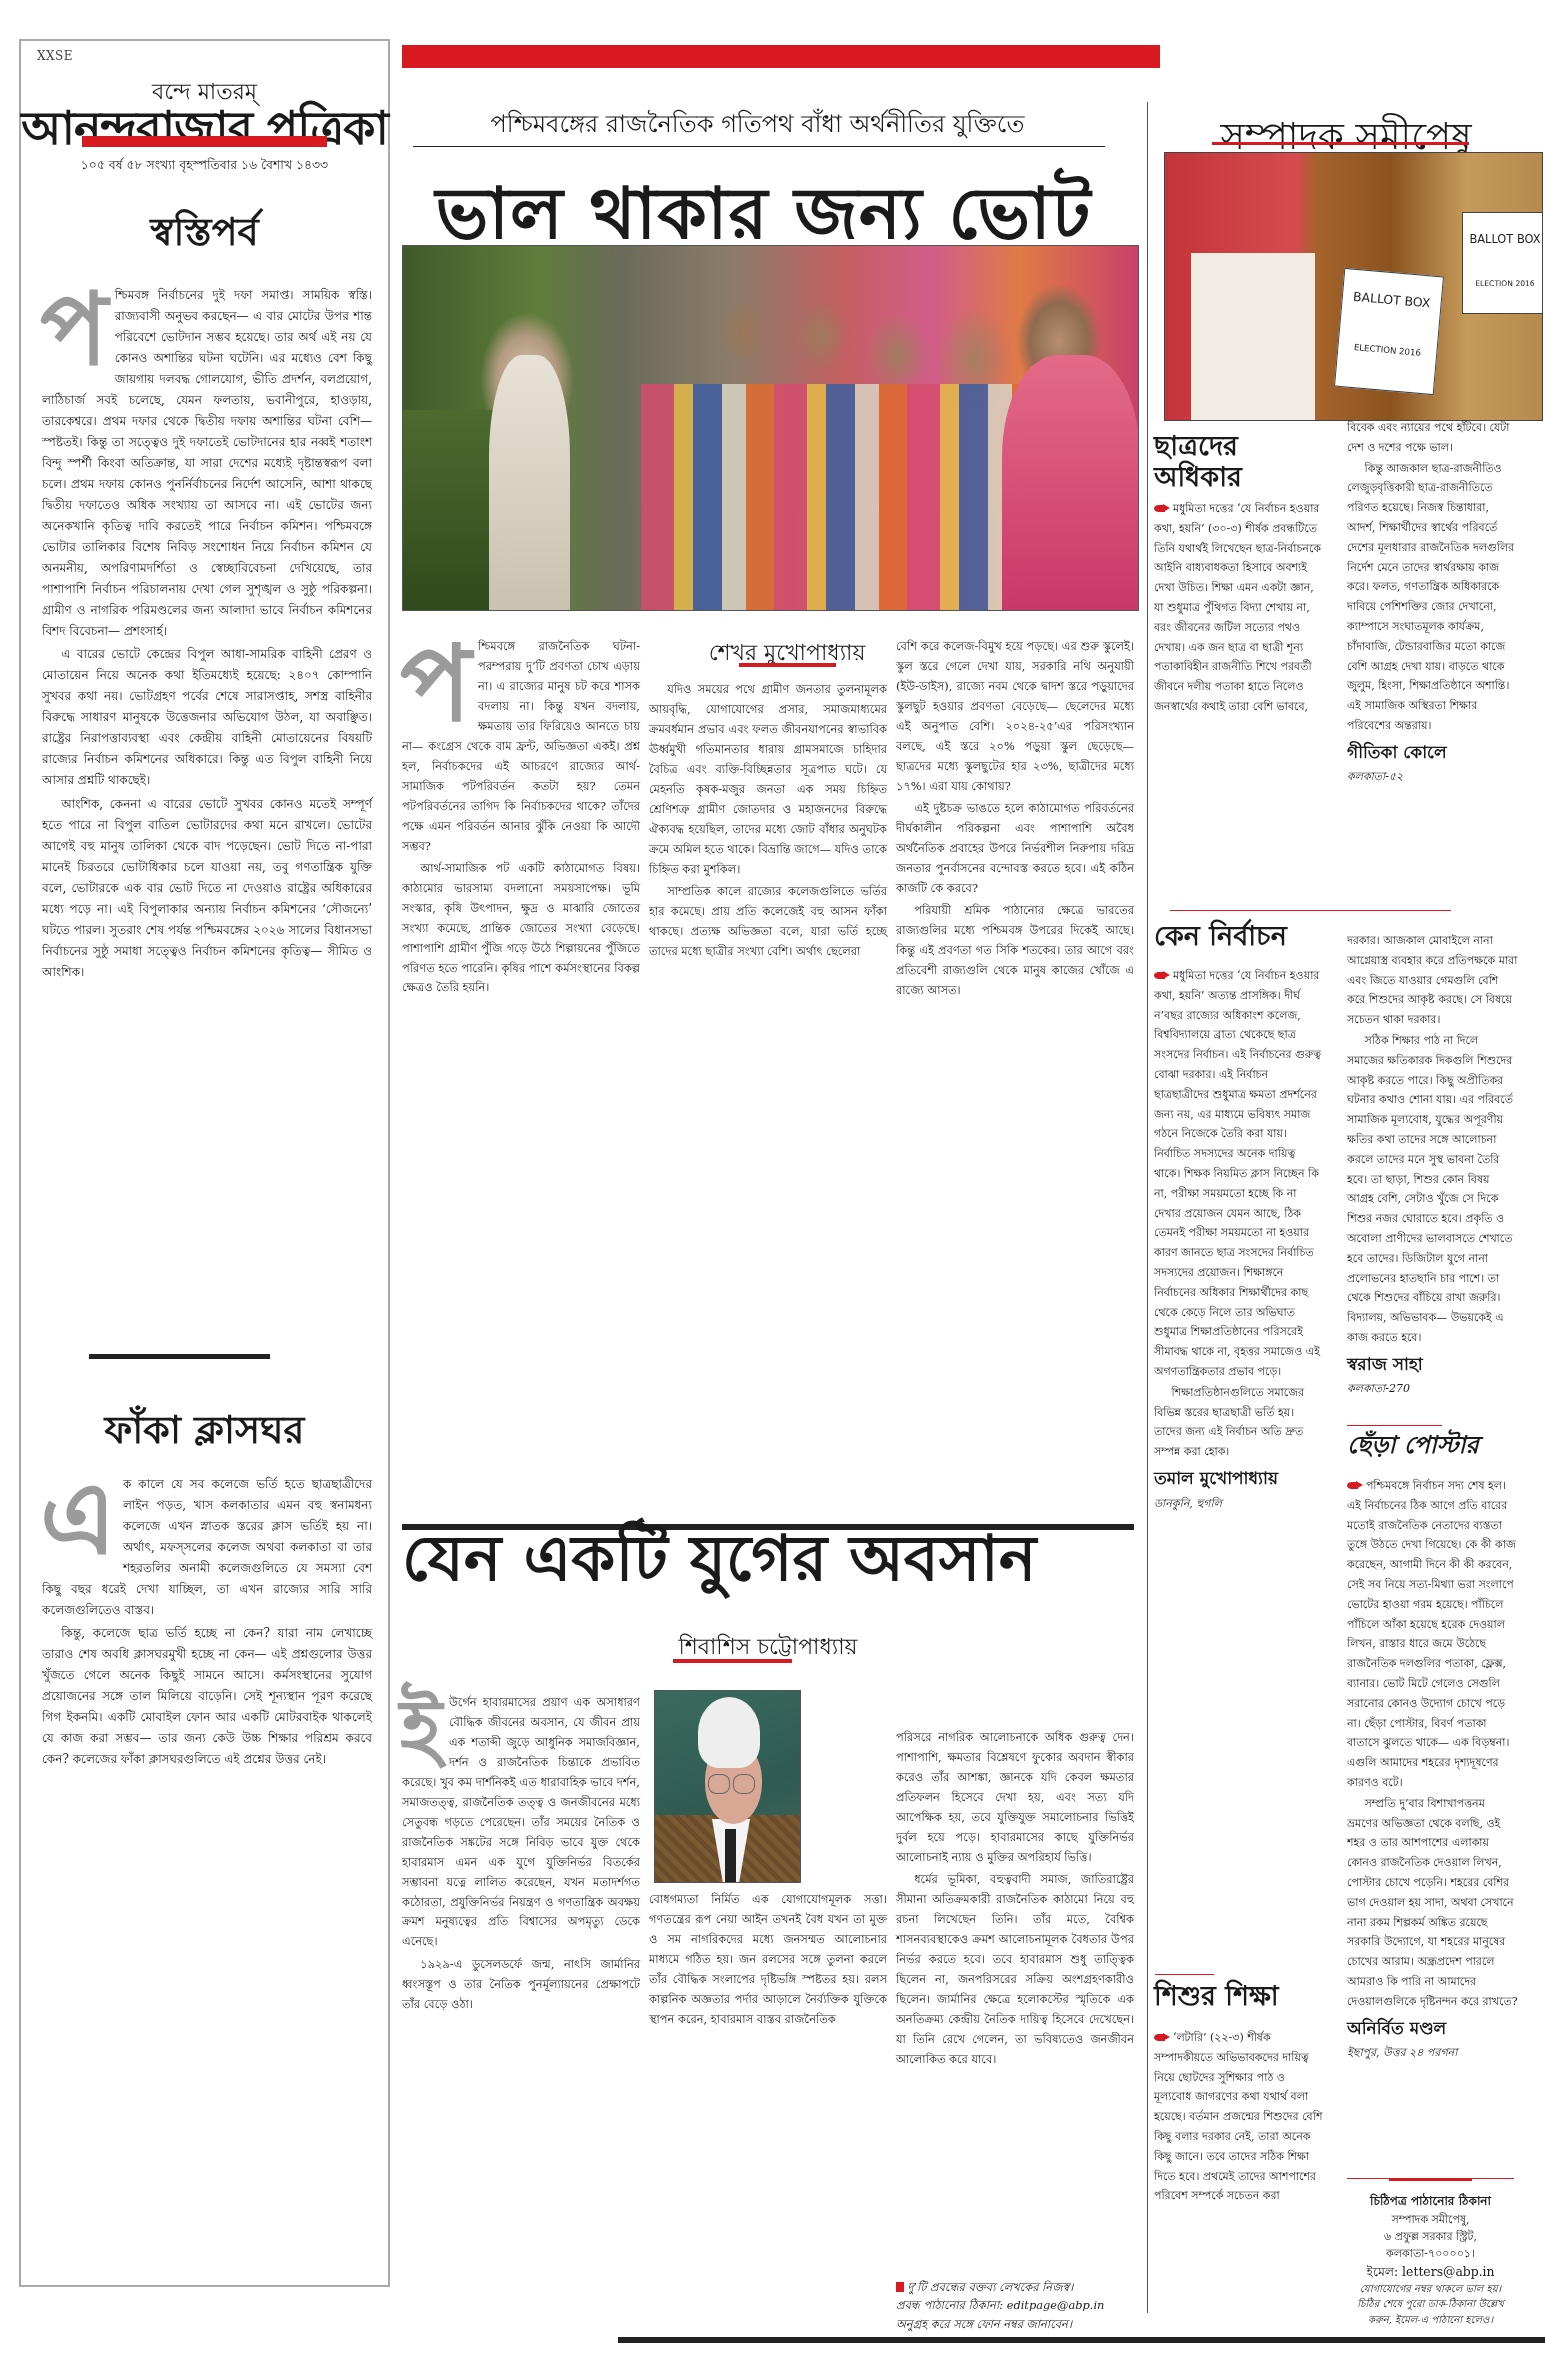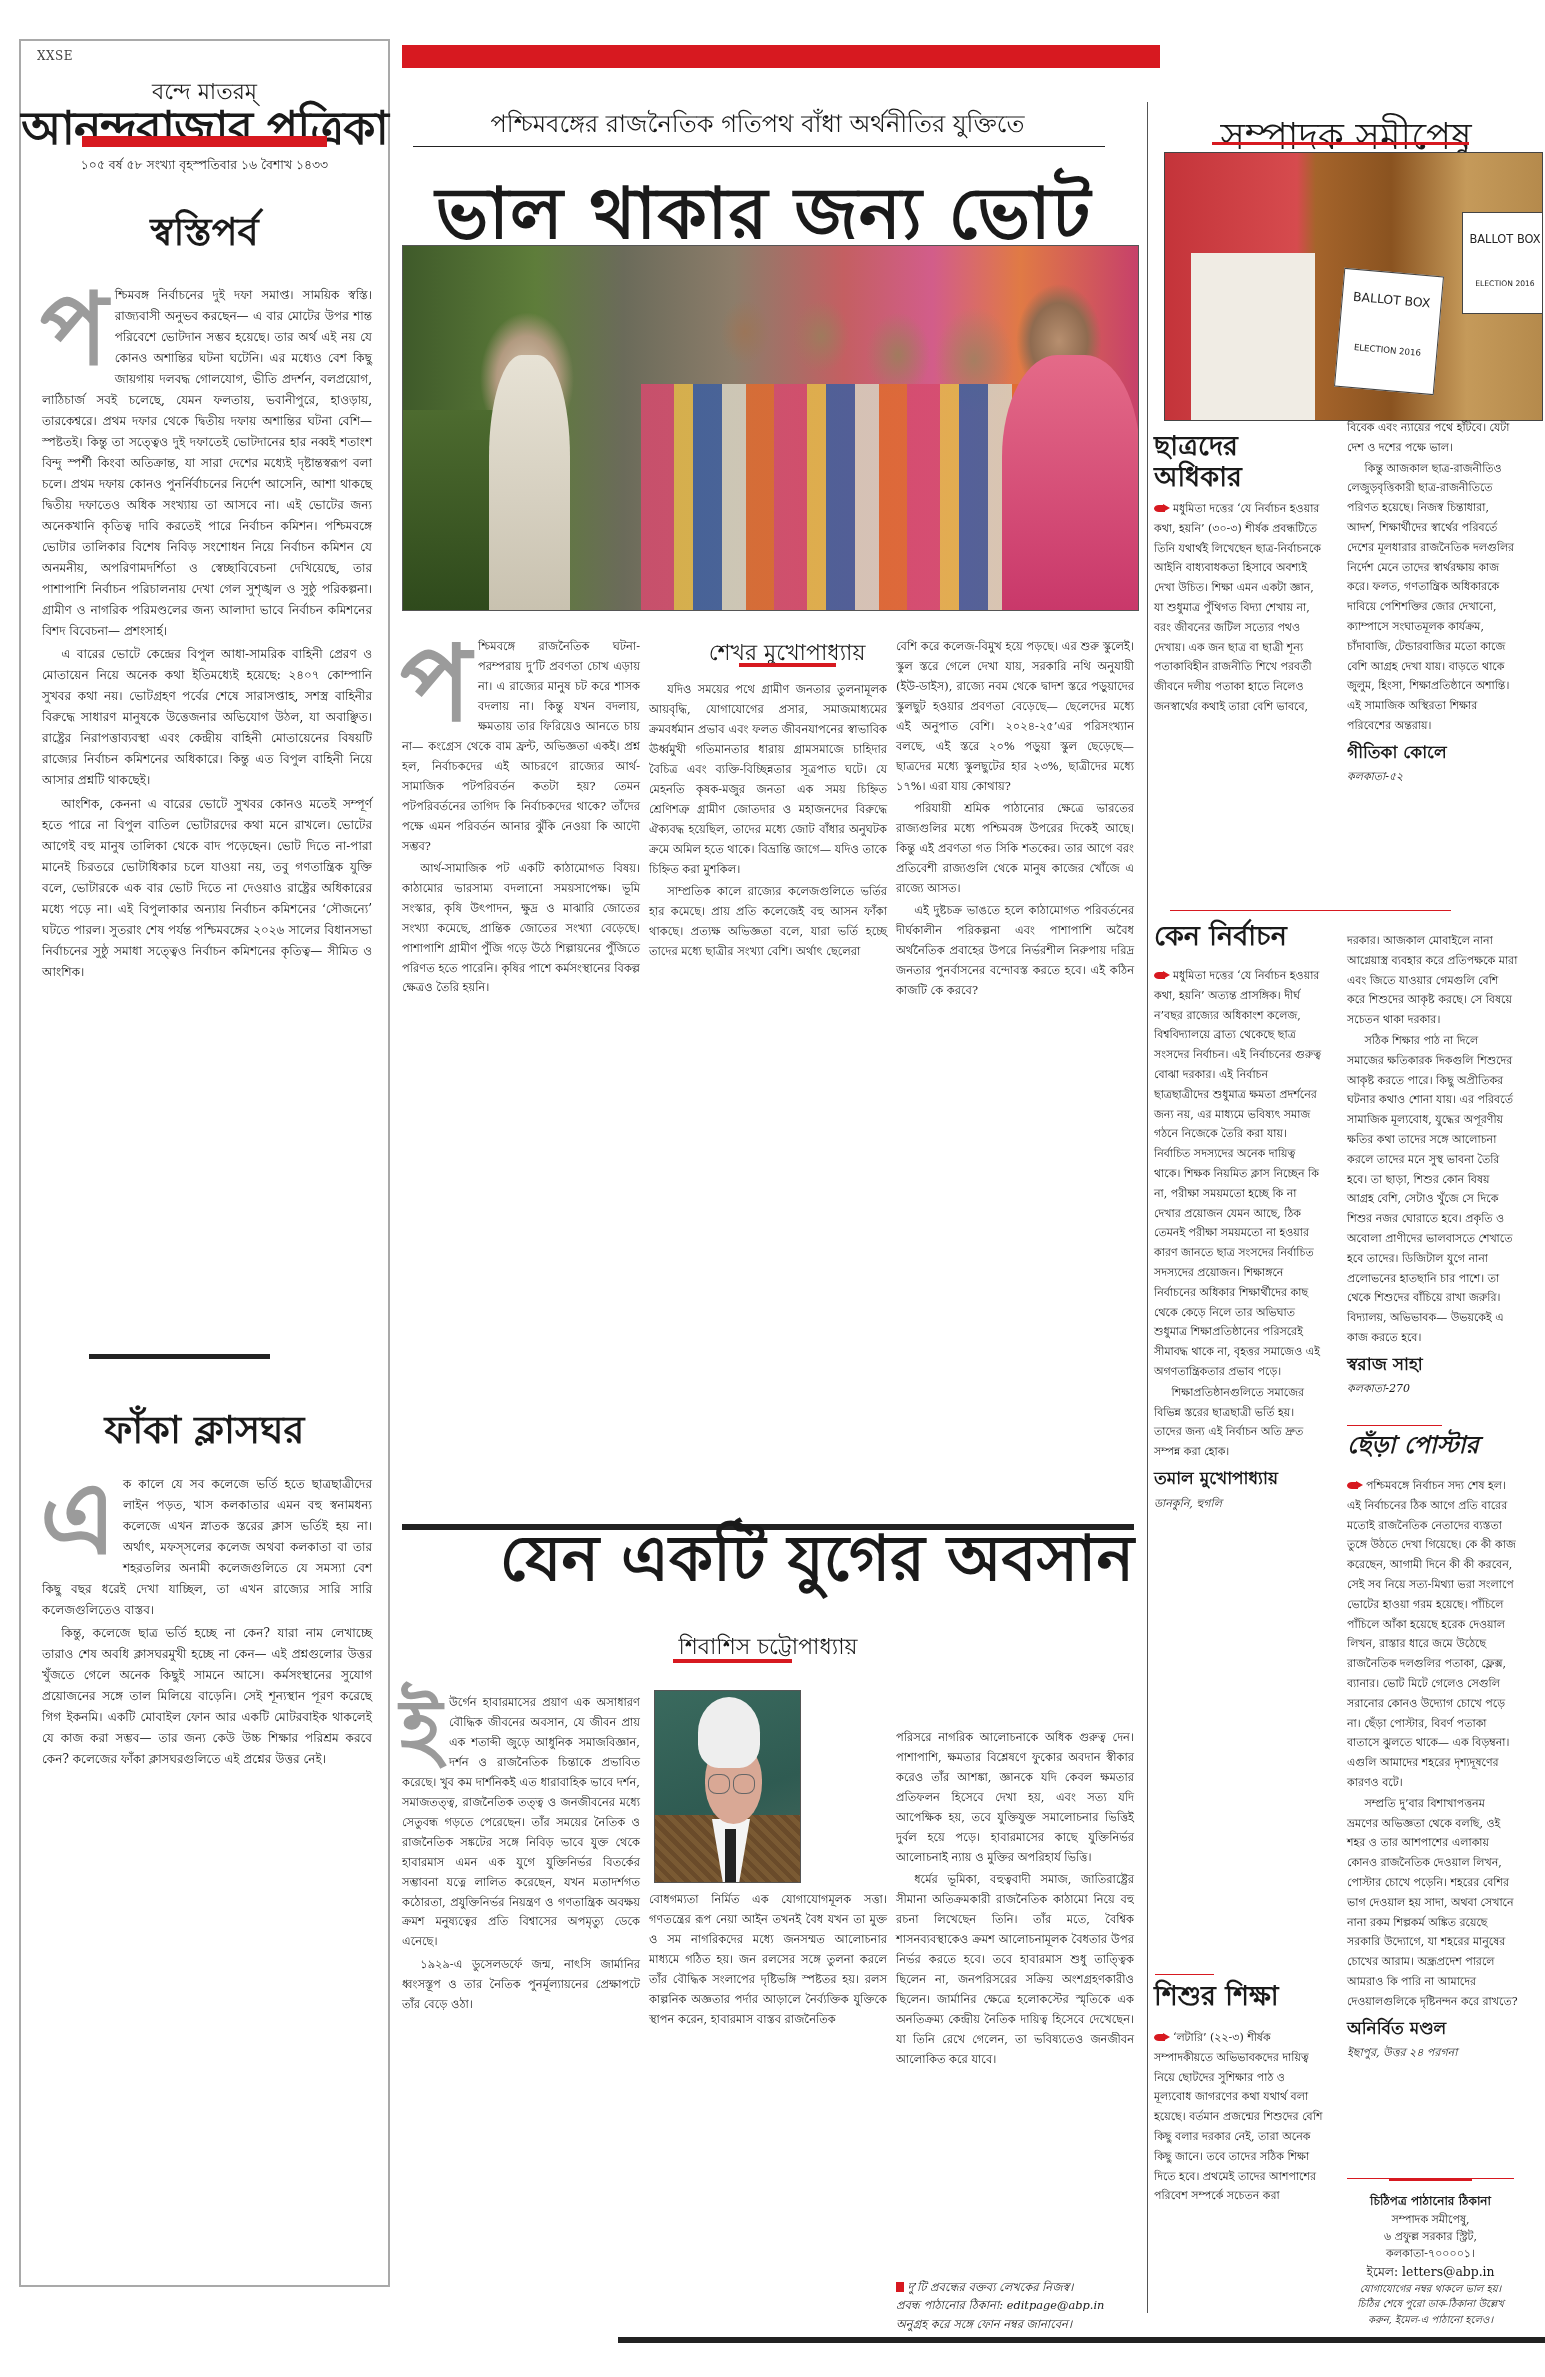--- a/index.html
+++ b/index.html
@@ -42,21 +42,21 @@
       linear-gradient(90deg, #3f5a2a 0%, #5e7d3a 18%, #6b6b5a 30%, #8c7d6a 45%, #c45f62 60%, #d25d8a 72%, #e07a45 84%, #c7416a 100%);
   }
   .photo-stripe { position: absolute; bottom: 0; height: 55%; }
   #byline-1 { left: 687px; width: 200px; top: 635px; text-align: center; font-size: 22px; }
   #byline-1-rule { left: 739px; top: 663px; width: 97px; height: 4.3px; background: #d71920; }
   #lead-col-a { left: 402px; top: 637px; width: 238px; font-size: 11.4px; }
   #lead-col-b { left: 649px; top: 680px; width: 238px; font-size: 11.4px; }
   #lead-col-c { left: 896px; top: 637px; width: 238px; font-size: 11.4px; }
   #lead-col-a .dropcap { font-size: 105px; }
   #center-divider { left: 402px; top: 1524px; width: 732px; height: 5.7px; background: #222; }
-  #headline-2 { left: 402px; width: 732px; top: 1510px; text-align: right; font-size: 63px; font-weight: bold; }
+  #headline-2 { left: 402px; width: 732px; top: 1510px; text-align: left; font-size: 63px; font-weight: bold; }
   #byline-2 { left: 649px; width: 238px; top: 1629px; text-align: center; font-size: 22px; }
   #byline-2-rule { left: 656px; top: 1659px; width: 116px; height: 3.8px; background: #d71920; }
   #photo-2 { left: 654px; top: 1690px; width: 147px; height: 193px; border: 1px solid #555; overflow: hidden;
     background: linear-gradient(160deg, #3a6a5e 0%, #2f5b52 55%, #46685c 100%); }
   #photo-2 .hair { position: absolute; left: 43px; top: 5.7px; width: 62px; height: 71px; border-radius: 60% 60% 40% 40%; background: #eeeeee; }
   #photo-2 .face { position: absolute; left: 50px; top: 52px; width: 57px; height: 81px; border-radius: 45% 45% 50% 50%; background: #d9a895; }
   #photo-2 .glass1, #photo-2 .glass2 { position: absolute; top: 83px; width: 22px; height: 20px; border: 1.4px solid #666; border-radius: 40%; }
   #photo-2 .glass1 { left: 53px; } #photo-2 .glass2 { left: 78px; }
   #photo-2 .jacket { position: absolute; left: 0; top: 124px; width: 147px; height: 71px; background: repeating-linear-gradient(45deg, #7a5a33 0 4.8px, #6a4b2a 4.8px 9.5px); }
   #photo-2 .shirt { position: absolute; left: 57px; top: 128px; width: 38px; height: 67px; background: #f4f4f4; clip-path: polygon(0 0, 100% 0, 70% 100%, 30% 100%); }
@@ -152,22 +152,22 @@
   <p>আর্থ-সামাজিক পট একটি কাঠামোগত বিষয়। কাঠামোর ভারসাম্য বদলানো সময়সাপেক্ষ। ভূমি সংস্কার, কৃষি উৎপাদন, ক্ষুদ্র ও মাঝারি জোতের সংখ্যা কমেছে, প্রান্তিক জোতের সংখ্যা বেড়েছে। পাশাপাশি গ্রামীণ পুঁজি গড়ে উঠে শিল্পায়নের পুঁজিতে পরিণত হতে পারেনি। কৃষির পাশে কর্মসংস্থানের বিকল্প ক্ষেত্রও তৈরি হয়নি।</p>
 </div>
 <div id="byline-1" class="abs">শেখর মুখোপাধ্যায়</div>
 <div id="byline-1-rule" class="abs"></div>
 <div id="lead-col-b" class="abs para">
   <p>যদিও সময়ের পথে গ্রামীণ জনতার তুলনামূলক আয়বৃদ্ধি, যোগাযোগের প্রসার, সমাজমাধ্যমের ক্রমবর্ধমান প্রভাব এবং ফলত জীবনযাপনের স্বাভাবিক ঊর্ধ্বমুখী গতিমানতার ধারায় গ্রামসমাজে চাহিদার বৈচিত্র এবং ব্যক্তি-বিচ্ছিন্নতার সূত্রপাত ঘটে। যে মেহনতি কৃষক-মজুর জনতা এক সময় চিহ্নিত শ্রেণিশত্রু গ্রামীণ জোতদার ও মহাজনদের বিরুদ্ধে ঐক্যবদ্ধ হয়েছিল, তাদের মধ্যে জোট বাঁধার অনুঘটক ক্রমে অমিল হতে থাকে। বিভ্রান্তি জাগে— যদিও তাকে চিহ্নিত করা মুশকিল।</p>
   <p>সাম্প্রতিক কালে রাজ্যের কলেজগুলিতে ভর্তির হার কমেছে। প্রায় প্রতি কলেজেই বহু আসন ফাঁকা থাকছে। প্রত্যক্ষ অভিজ্ঞতা বলে, যারা ভর্তি হচ্ছে তাদের মধ্যে ছাত্রীর সংখ্যা বেশি। অর্থাৎ ছেলেরা</p>
 </div>
 <div id="lead-col-c" class="abs para">
   <p class="noindent">বেশি করে কলেজ-বিমুখ হয়ে পড়ছে। এর শুরু স্কুলেই। স্কুল স্তরে গেলে দেখা যায়, সরকারি নথি অনুযায়ী (ইউ-ডাইস), রাজ্যে নবম থেকে দ্বাদশ স্তরে পড়ুয়াদের স্কুলছুট হওয়ার প্রবণতা বেড়েছে— ছেলেদের মধ্যে এই অনুপাত বেশি। ২০২৪-২৫’এর পরিসংখ্যান বলছে, এই স্তরে ২০% পড়ুয়া স্কুল ছেড়েছে— ছাত্রদের মধ্যে স্কুলছুটের হার ২৩%, ছাত্রীদের মধ্যে ১৭%। এরা যায় কোথায়?</p>
+  <p>এই দুষ্টচক্র ভাঙতে হলে কাঠামোগত পরিবর্তনের দীর্ঘকালীন পরিকল্পনা এবং পাশাপাশি অবৈধ অর্থনৈতিক প্রবাহের উপরে নির্ভরশীল নিরুপায় দরিদ্র জনতার পুনর্বাসনের বন্দোবস্ত করতে হবে। এই কঠিন কাজটি কে করবে?</p>
   <p>পরিযায়ী শ্রমিক পাঠানোর ক্ষেত্রে ভারতের রাজ্যগুলির মধ্যে পশ্চিমবঙ্গ উপরের দিকেই আছে। কিন্তু এই প্রবণতা গত সিকি শতকের। তার আগে বরং প্রতিবেশী রাজ্যগুলি থেকে মানুষ কাজের খোঁজে এ রাজ্যে আসত।</p>
-  <p>এই দুষ্টচক্র ভাঙতে হলে কাঠামোগত পরিবর্তনের দীর্ঘকালীন পরিকল্পনা এবং পাশাপাশি অবৈধ অর্থনৈতিক প্রবাহের উপরে নির্ভরশীল নিরুপায় দরিদ্র জনতার পুনর্বাসনের বন্দোবস্ত করতে হবে। এই কঠিন কাজটি কে করবে?</p>
 </div>
 
 <div id="center-divider" class="abs"></div>
 <div id="headline-2" class="abs">যেন একটি যুগের অবসান</div>
 <div id="byline-2" class="abs">শিবাশিস চট্টোপাধ্যায়</div>
 <div id="byline-2-rule" class="abs" style="left:673px;width:119px;"></div>
 <div id="photo-2" class="abs">
   <div class="jacket"></div>
   <div class="shirt"></div>
   <div class="tie"></div>

